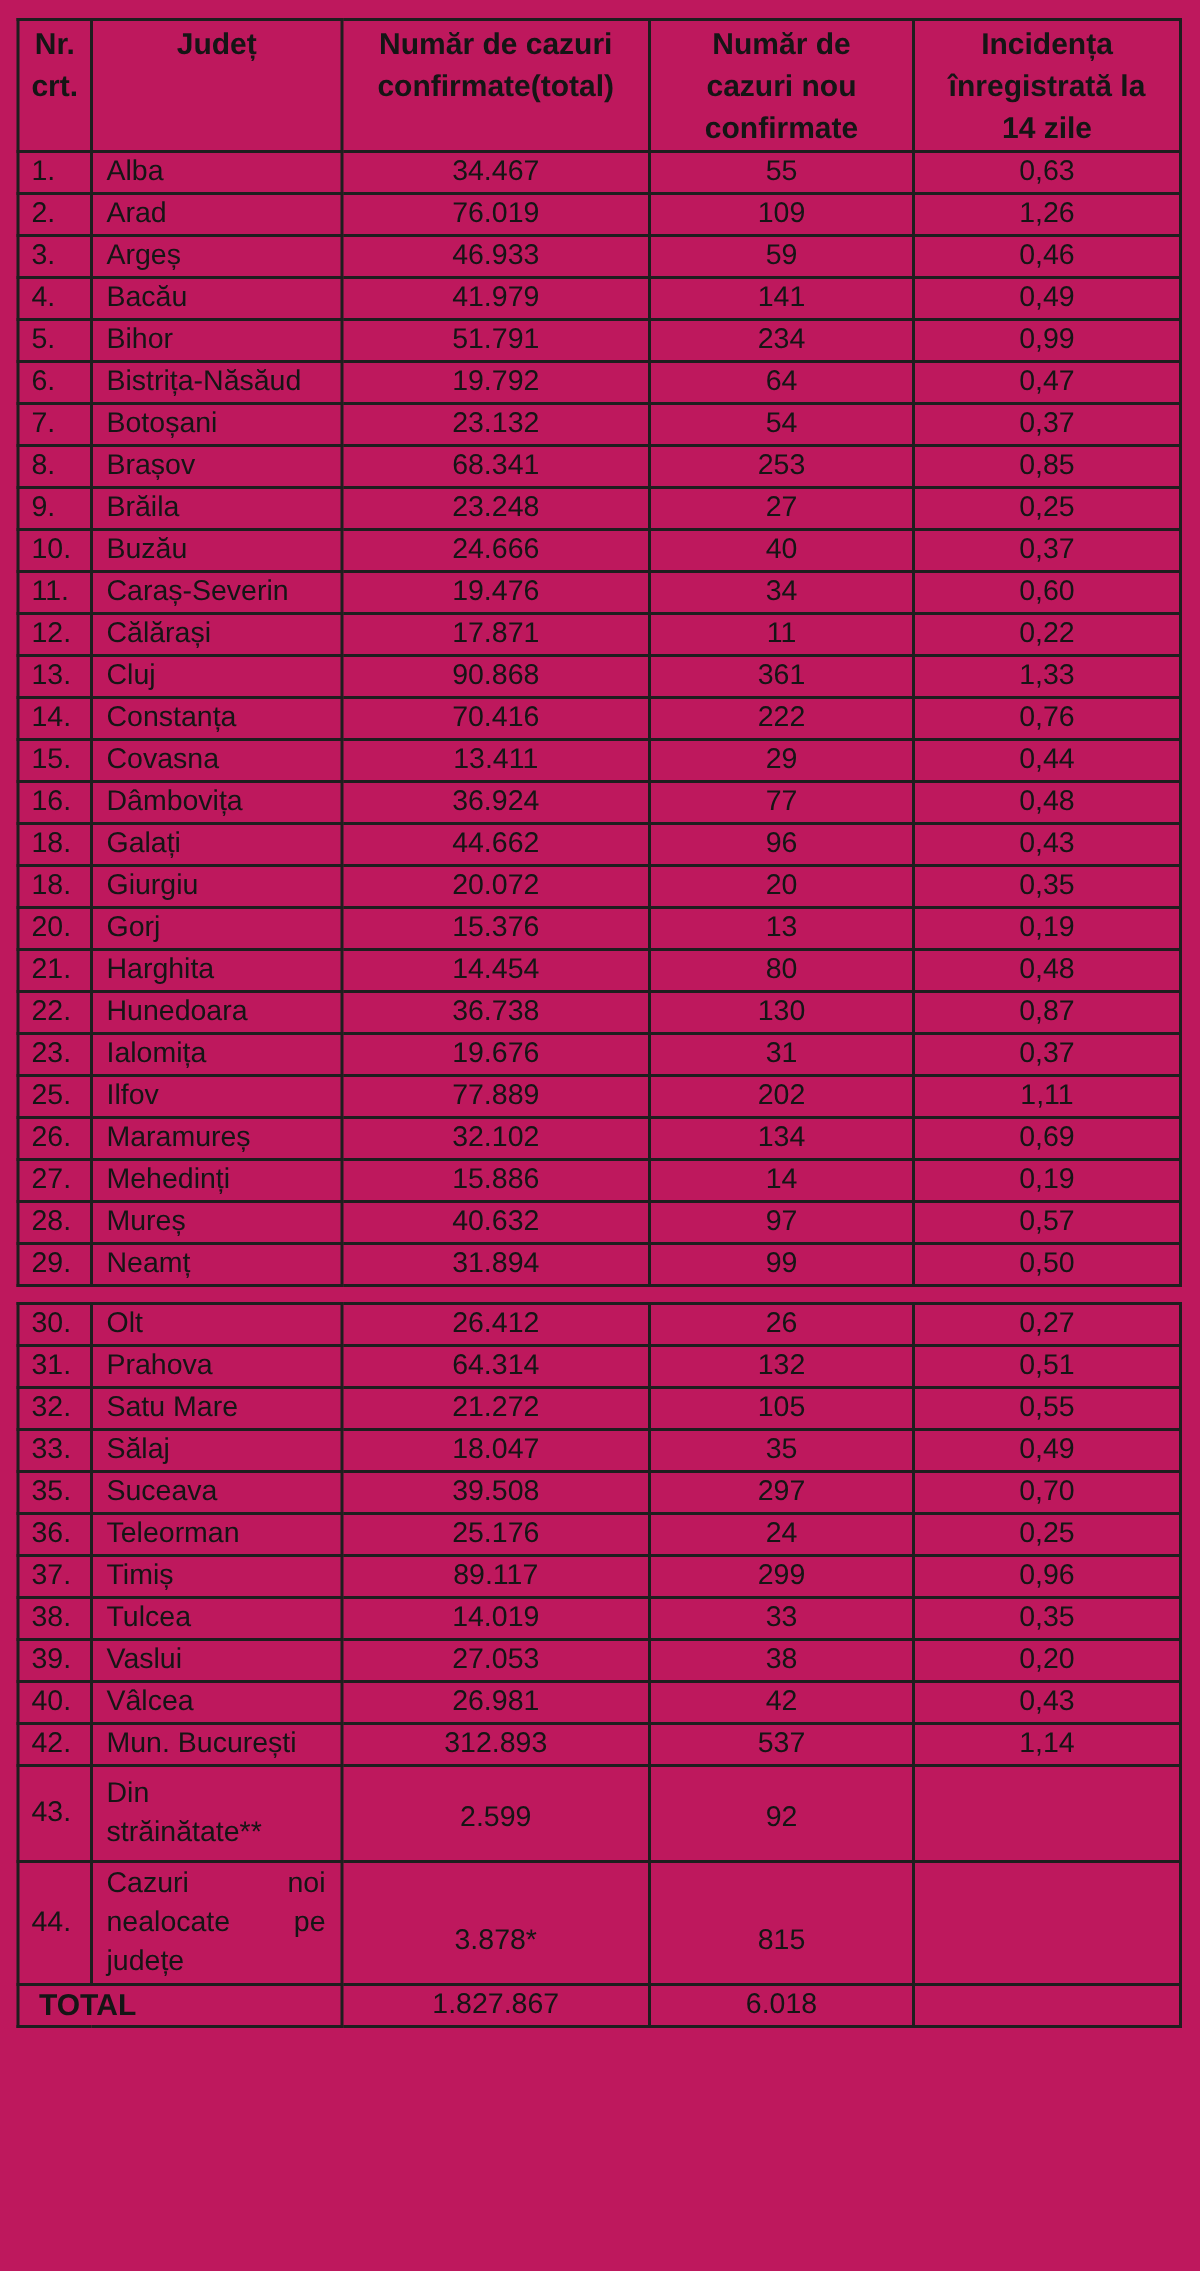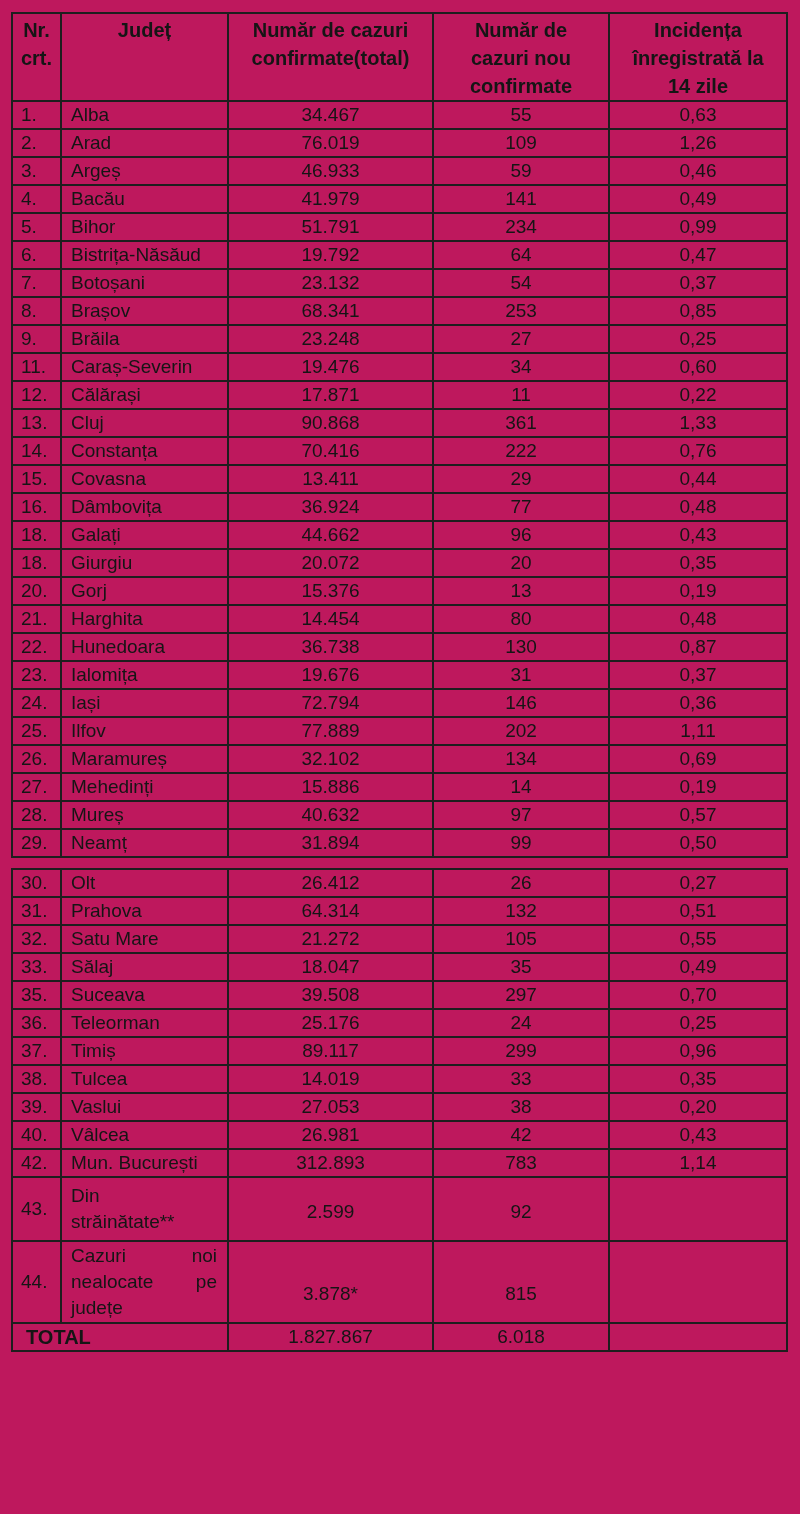--- a/index.html
+++ b/index.html
@@ -152,20 +152,27 @@
           <td class="c-val">0,85</td>
         </tr>
         <tr class="data-row">
           <td class="c-nr">9.</td>
           <td class="c-name">Brăila</td>
           <td class="c-val">23.248</td>
           <td class="c-val">27</td>
           <td class="c-val">0,25</td>
         </tr>
         <tr class="data-row">
+          <td class="c-nr">10.</td>
+          <td class="c-name">Buzău</td>
+          <td class="c-val">24.666</td>
+          <td class="c-val">40</td>
+          <td class="c-val">0,37</td>
+        </tr>
+        <tr class="data-row">
           <td class="c-nr">11.</td>
           <td class="c-name">Caraș-Severin</td>
           <td class="c-val">19.476</td>
           <td class="c-val">34</td>
           <td class="c-val">0,60</td>
         </tr>
         <tr class="data-row">
           <td class="c-nr">12.</td>
           <td class="c-name">Călărași</td>
           <td class="c-val">17.871</td>
@@ -234,27 +241,20 @@
           <td class="c-val">36.738</td>
           <td class="c-val">130</td>
           <td class="c-val">0,87</td>
         </tr>
         <tr class="data-row">
           <td class="c-nr">23.</td>
           <td class="c-name">Ialomița</td>
           <td class="c-val">19.676</td>
           <td class="c-val">31</td>
           <td class="c-val">0,37</td>
-        </tr>
-        <tr class="data-row">
-          <td class="c-nr">24.</td>
-          <td class="c-name">Iași</td>
-          <td class="c-val">72.794</td>
-          <td class="c-val">146</td>
-          <td class="c-val">0,36</td>
         </tr>
         <tr class="data-row">
           <td class="c-nr">25.</td>
           <td class="c-name">Ilfov</td>
           <td class="c-val">77.889</td>
           <td class="c-val">202</td>
           <td class="c-val">1,11</td>
         </tr>
         <tr class="data-row">
           <td class="c-nr">26.</td>
@@ -363,21 +363,21 @@
           <td class="c-nr">40.</td>
           <td class="c-name">Vâlcea</td>
           <td class="c-val">26.981</td>
           <td class="c-val">42</td>
           <td class="c-val">0,43</td>
         </tr>
         <tr class="data-row">
           <td class="c-nr">42.</td>
           <td class="c-name">Mun. București</td>
           <td class="c-val">312.893</td>
-          <td class="c-val">783</td>
+          <td class="c-val">537</td>
           <td class="c-val">1,14</td>
         </tr>
         <tr style="height: 64px;">
           <td class="c-nr">43.</td>
           <td class="c-name">
             <div>Din</div>
             <div>străinătate**</div>
           </td>
           <td class="c-val vb">2.599</td>
           <td class="c-val vb">92</td>

